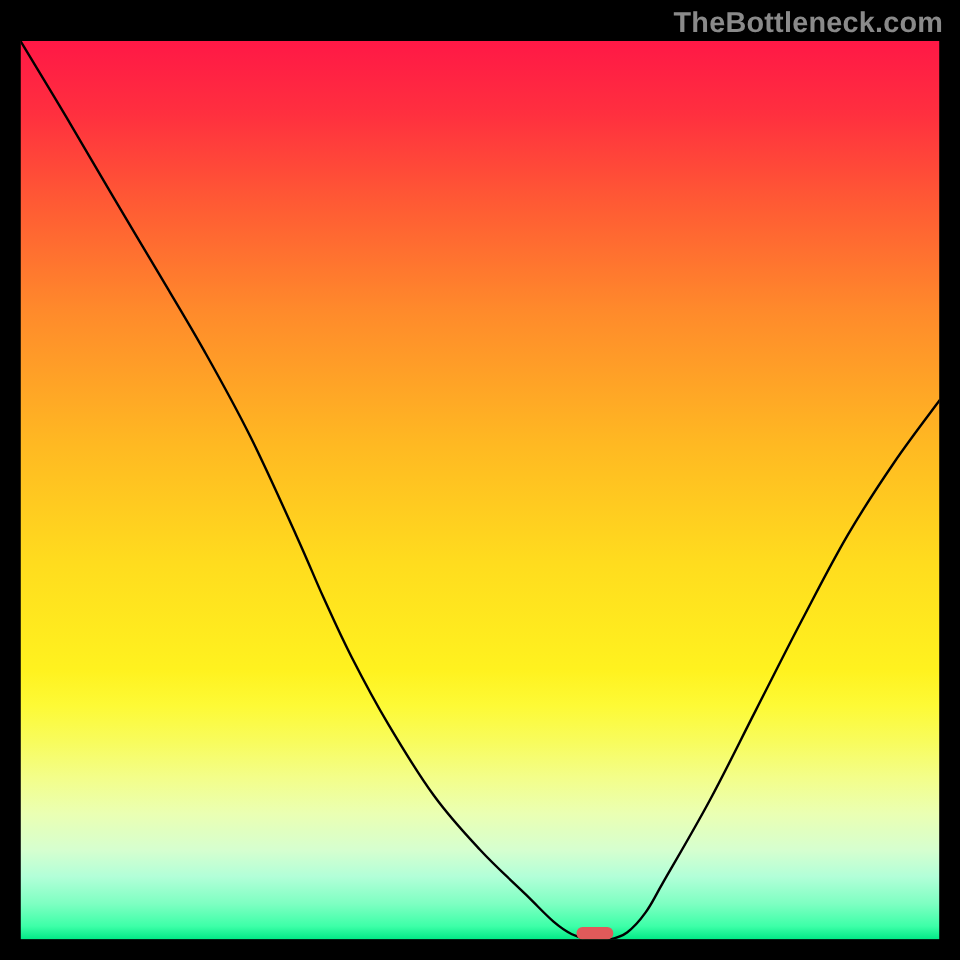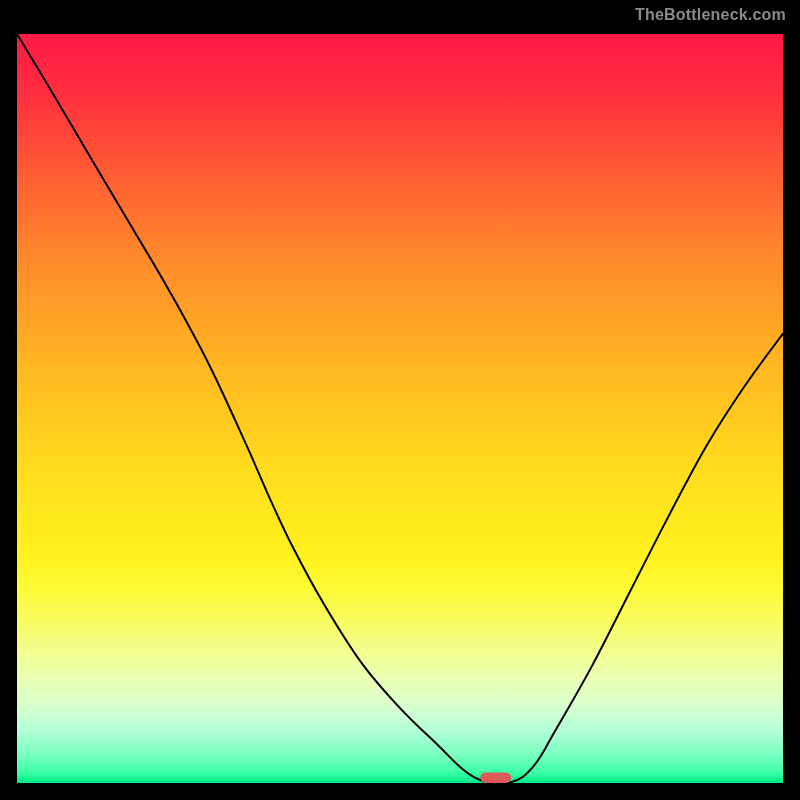--- a/index.html
+++ b/index.html
@@ -14,21 +14,21 @@
     position: relative;
     width: 800px;
     height: 800px;
     background: #000;
   }
   .watermark {
     position: absolute;
     top: 6px;
     right: 14px;
     font-family: Arial, Helvetica, sans-serif;
-    font-size: 16px;
+    font-size: 24px;
     font-weight: 600;
     color: #8a8a8a;
     letter-spacing: 0.2px;
     z-index: 30;
     user-select: none;
   }
   .plot {
     position: absolute;
     left: 17px;
     top: 34px;

